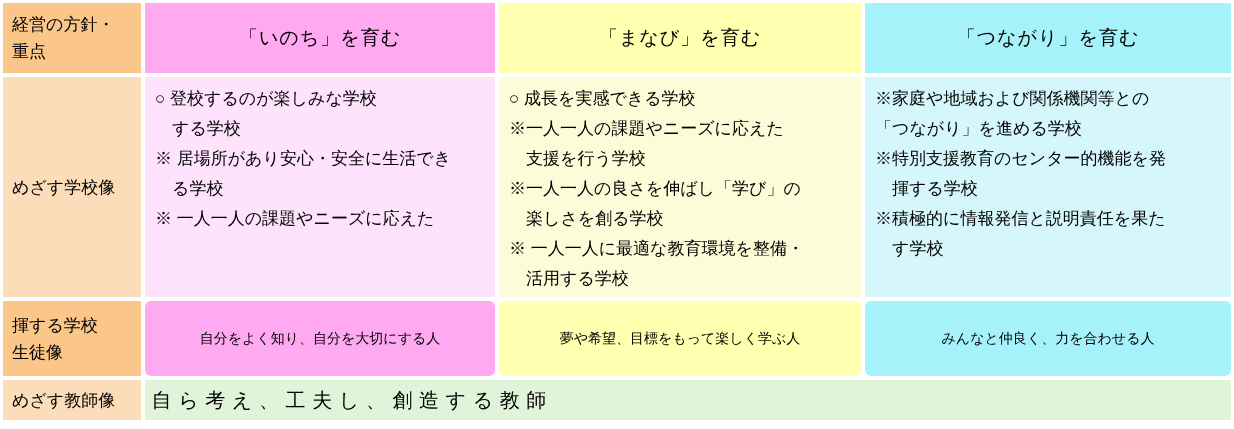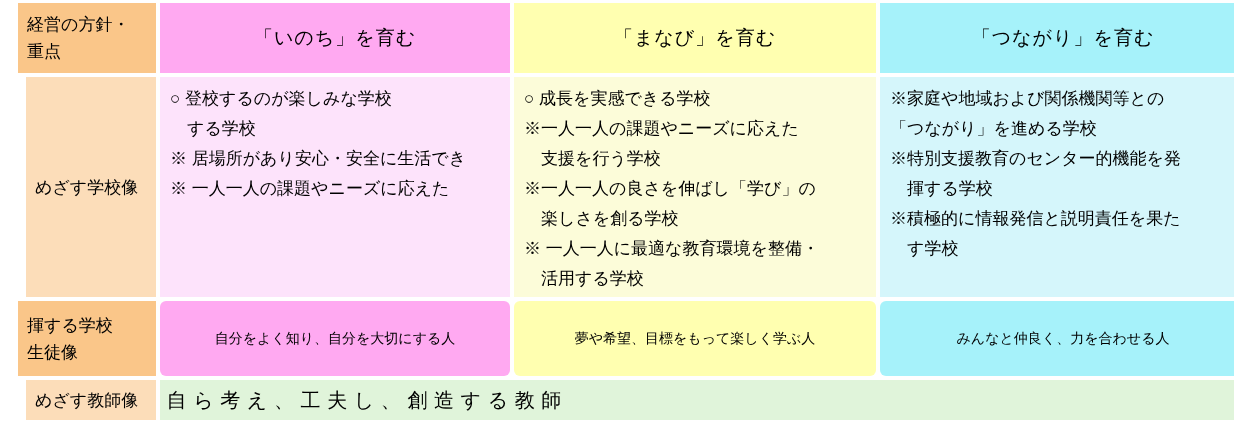--- a/index.html
+++ b/index.html
@@ -11,35 +11,35 @@
   }
   .board {
     width: 1084px;
     height: 429px;
     box-sizing: border-box;
     background: var(--page-bg, #FFFFFF);
     display: grid;
     grid-template-columns: 138px 350px 362px 366px;
     grid-template-rows: 70px 220px 75px 40px;
     gap: 4px;
-    padding: 3px 3px 9px 18px;
+    padding: 3px 3px 9px 3px;
   }
   .cell { box-sizing: border-box; overflow: hidden; }
 
   
   .label-cell {
     display: flex;
     flex-direction: column;
     justify-content: center;
     padding-left: 9px;
     font-size: 17px;
     line-height: 27px;
   }
   .label-dark  { background: var(--label-orange-dark,  #FAC689); }
-  .label-light { background: var(--label-orange-light, #FCDDB9); margin-left: 8px; }
+  .label-light { background: var(--label-orange-light, #FCDDB9); }
 
   
   .head-cell {
     display: flex;
     align-items: center;
     justify-content: center;
     font-size: 19px;
     letter-spacing: 1px;
   }
 
@@ -98,20 +98,21 @@
     <span>「つながり」を育む</span>
   </div>
 
   <div class="cell label-cell label-light">
     <div class="line">めざす学校像</div>
   </div>
   <div class="cell body-cell bg-inochi-light">
       <div class="line">○ 登校するのが楽しみな学校</div>
       <div class="line">　する学校</div>
       <div class="line">※ 居場所があり安心・安全に生活でき</div>
+      <div class="line">　る学校</div>
       <div class="line">※ 一人一人の課題やニーズに応えた</div>
     </div>
   <div class="cell body-cell bg-manabi-light">
       <div class="line">○ 成長を実感できる学校</div>
       <div class="line">※一人一人の課題やニーズに応えた</div>
       <div class="line">　支援を行う学校</div>
       <div class="line">※一人一人の良さを伸ばし「学び」の</div>
       <div class="line">　楽しさを創る学校</div>
       <div class="line">※ 一人一人に最適な教育環境を整備・</div>
       <div class="line">　活用する学校</div>

